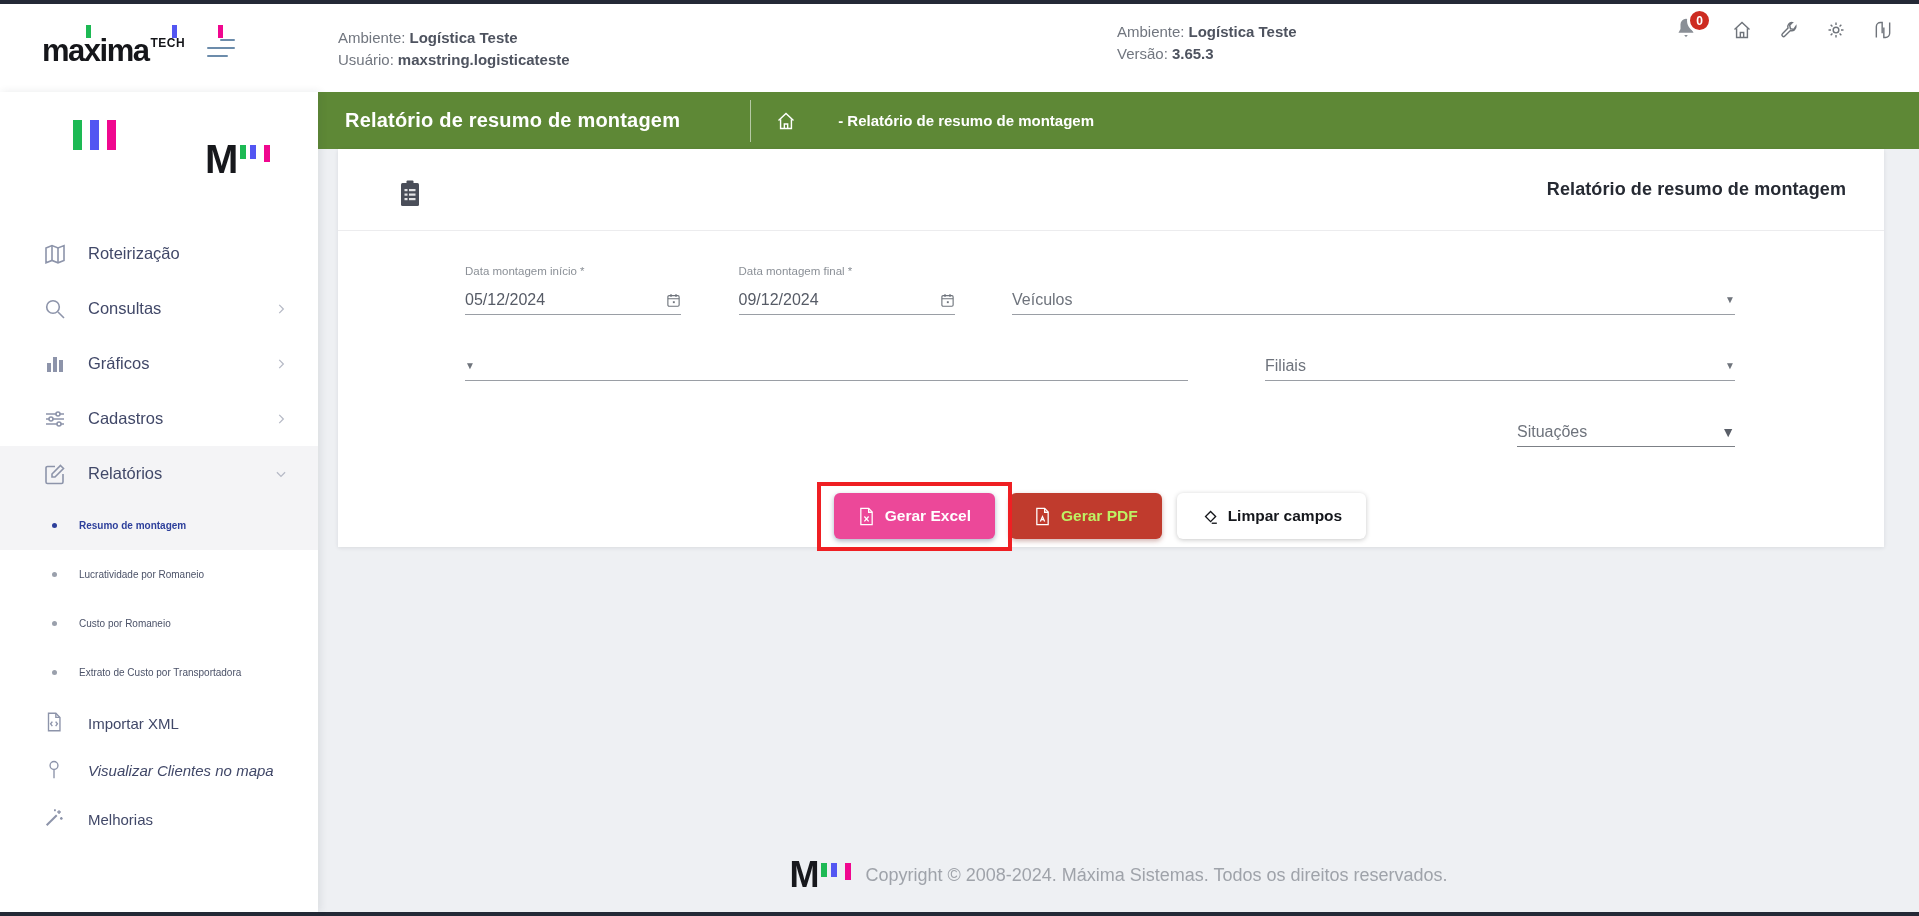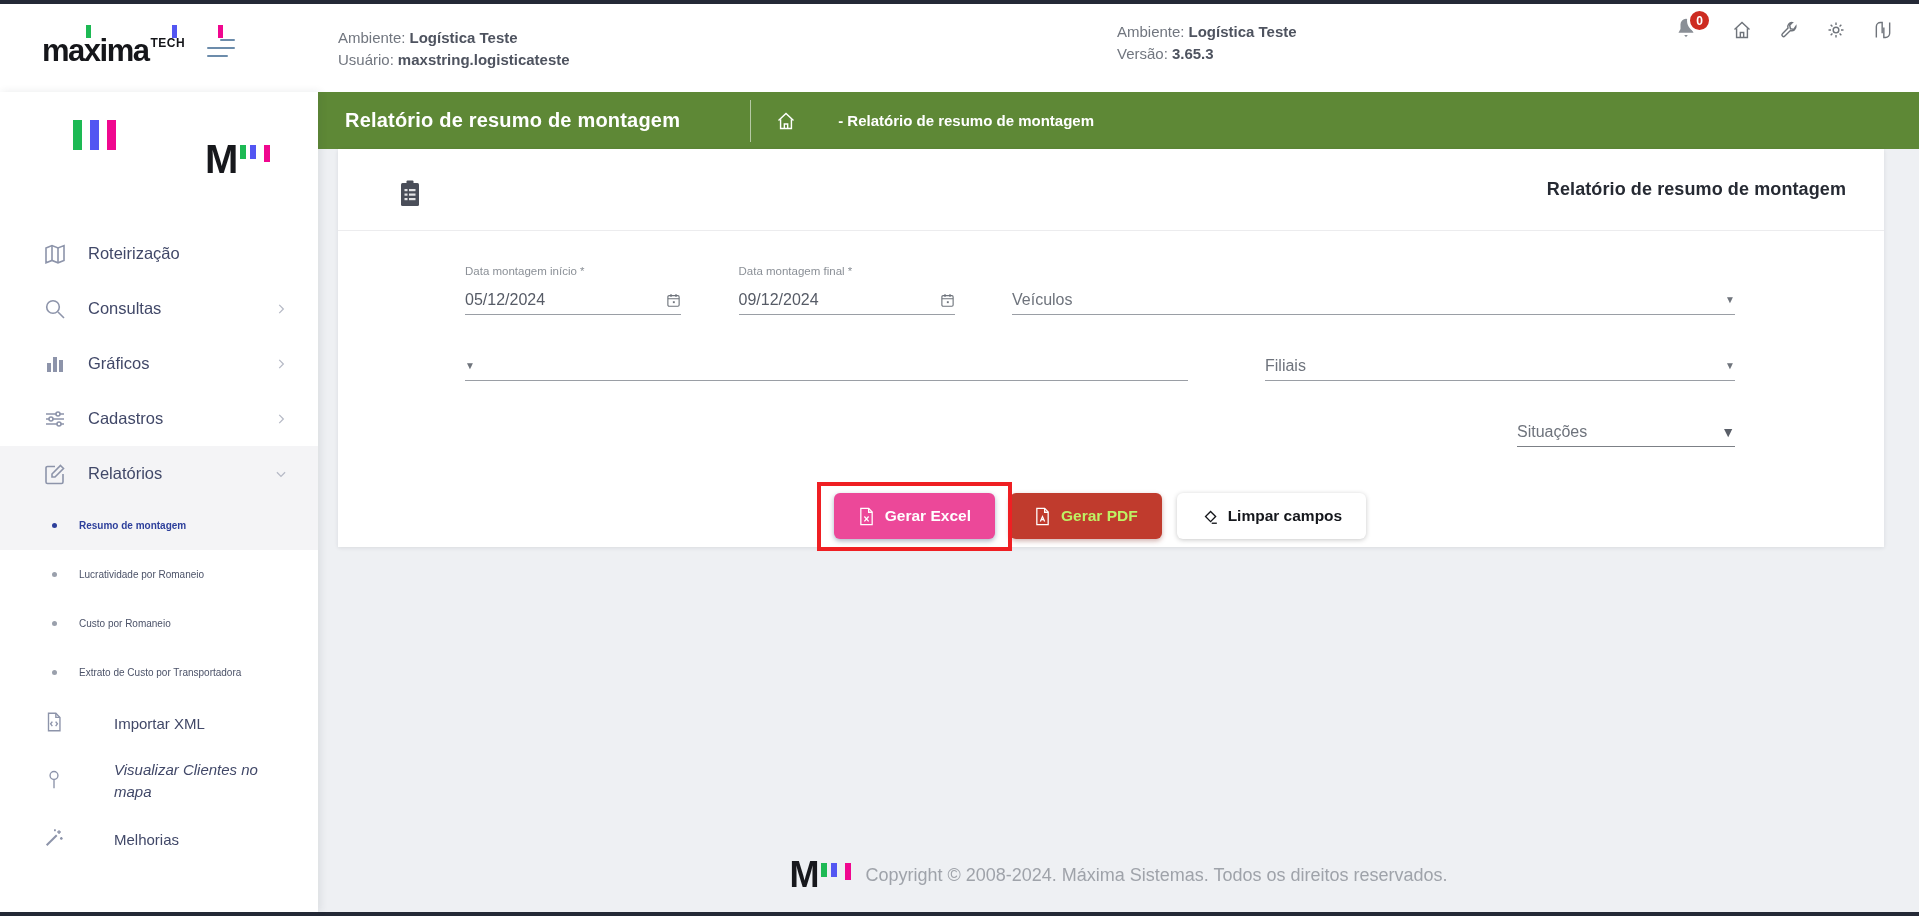--- a/index.html
+++ b/index.html
@@ -46,21 +46,21 @@
   .m-logo i.g { background:#1db954; } .m-logo i.b { background:#5356f2; margin-right:4px; } .m-logo i.p { background:#f0078f; height:17px; }
   .nav { margin-top:14px; }
   .nav-item { height:55px; display:flex; align-items:center; padding-left:43px; padding-right:30px; cursor:pointer; color:#414868; font-size:16.5px; font-weight:500; }
   .nav-item .nicon { width:24px; height:24px; color:#8d94aa; margin-right:21px; flex:0 0 auto; }
   .nav-item .chev { margin-left:auto; width:14px; height:14px; color:#b6bac6; }
   .nav-group { background:#f4f4f6; }
   .sub-item { display:flex; align-items:center; padding:12px 40px 12px 52px; cursor:pointer; color:#4b5268; font-size:10px; line-height:25px; }
   .sub-item .dot { width:5px; height:5px; border-radius:50%; background:#9aa0ac; margin-right:22px; flex:0 0 auto; }
   .sub-item.active { color:#2d3f9b; font-weight:700; }
   .sub-item.active .dot { background:#2d3f9b; }
-  .nav-item.small { height:52px; font-size:15px;gap:26px; }
+  .nav-item.small { height:52px; font-size:15px; }
   .nav-item.tall { height:auto; padding-top:10px; padding-bottom:10px; line-height:22px;font-style:italic; }
 
   
   .main { flex:1 1 auto; display:flex; flex-direction:column; min-width:0; }
   .greenbar { height:57px; background:#5e8836; flex:0 0 auto; display:flex; align-items:center; color:#ffffff; }
   .gb-title { font-size:20px; font-weight:800; margin-left:27px; letter-spacing:0.2px; }
   .gb-div { width:1px; height:42px; background:rgba(255,255,255,0.55); margin-left:70px; }
   .gb-home { width:20px; height:20px; margin-left:25px; color:#ffffff; cursor:pointer; }
   .gb-crumb { font-size:15px; font-weight:600; margin-left:42px; }
   .content { flex:1 1 auto; display:flex; flex-direction:column; min-height:0; }

